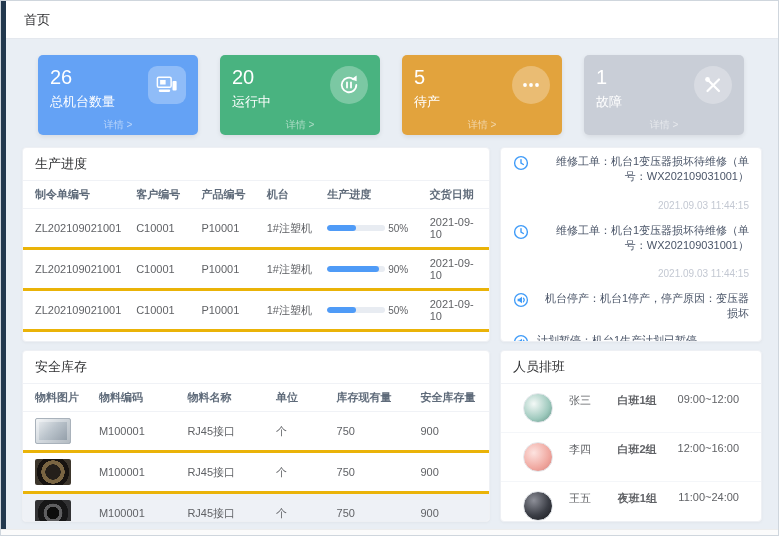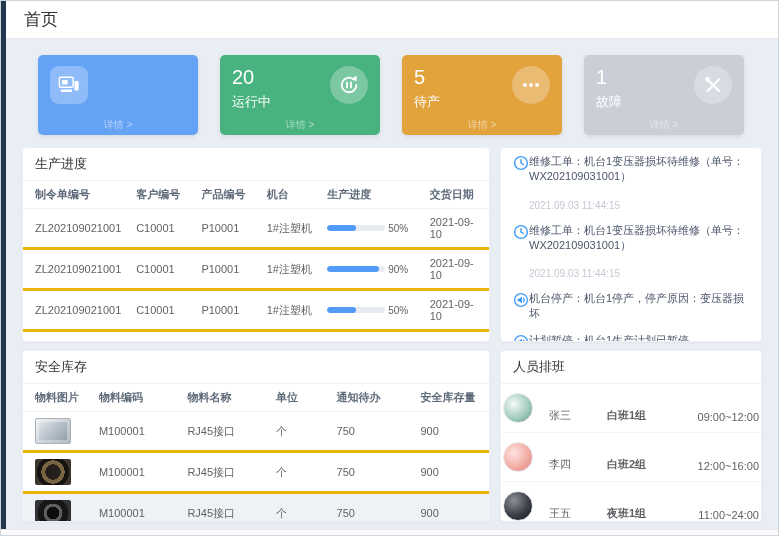--- a/index.html
+++ b/index.html
@@ -5,21 +5,21 @@
   * { margin:0; padding:0; box-sizing:border-box; }
   html,body { width:779px; height:536px; }
   body { font-family:"Liberation Sans","DejaVu Sans",sans-serif; background:#fff; }
 
   .app { width:779px; height:536px; border:1px solid #cfd6dd; display:flex; flex-direction:column; background:#e9eef4; }
   .app-row { flex:1; display:flex; min-height:0; }
   .side-strip { width:5px; background:#22384e; }
   .main { flex:1; display:flex; flex-direction:column; min-width:0; }
 
   .topbar { height:38px; background:#fff; border-bottom:1px solid #e4e8ee; display:flex; align-items:center; padding:0 18px; flex:none; }
-  .tab-home { font-size:17px; color:#303133; cursor:pointer; }
+  .tab-home { font-size:13px; color:#303133; cursor:pointer; }
 
   .content { flex:1; padding:10px 16px 0; overflow:hidden; }
 
   
   .cards { display:flex; gap:22px; padding:6px 16px 0; margin-bottom:12px; }
   .card { width:160px; height:80px; border-radius:5px; color:#fff; position:relative; padding:11px 12px 0; box-shadow:0 2px 5px rgba(0,0,0,.08); cursor:pointer; }
   .card-blue  { background:#64a2f5; }
   .card-green { background:#49b380; }
   .card-amber { background:#e2a33d; }
   .card-gray  { background:#c9ced7; }
@@ -44,41 +44,41 @@
   .prod-table th:nth-child(3),.prod-table td:nth-child(3){ width:14%; }
   .prod-table th:nth-child(4),.prod-table td:nth-child(4){ width:13%; }
   .prod-table th:nth-child(5),.prod-table td:nth-child(5){ width:22%; }
   .prod-table th:nth-child(6),.prod-table td:nth-child(6){ width:14%; }
   .progress { display:flex; align-items:center; gap:3px; }
   .progress-track { width:58px; height:6px; border-radius:3px; background:#e8ecf2; overflow:hidden; flex:none; }
   .progress-fill { height:100%; border-radius:3px; background:#4f9bf7; }
   .progress-text { font-size:10px; color:#606266; }
 
   
-  .notice-item { display:flex; padding:6px 12px; cursor:pointer; }
+  .notice-item { display:flex; gap:8px; padding:6px 12px; cursor:pointer;text-align:right; }
   .notice-icon { flex:none; margin-top:1px; }
   .notice-text { font-size:11px; color:#4a5568; line-height:1.35; }
   .notice-time { font-size:10px; color:#c3c8d2; margin-top:16px; }
 
   
   .inv-table th:nth-child(1),.inv-table td:nth-child(1){ width:15%; padding-left:12px; }
   .inv-table th:nth-child(2),.inv-table td:nth-child(2){ width:19%; }
   .inv-table th:nth-child(3),.inv-table td:nth-child(3){ width:19%; }
   .inv-table th:nth-child(4),.inv-table td:nth-child(4){ width:13%; }
   .inv-table th:nth-child(5),.inv-table td:nth-child(5){ width:18%; }
   .inv-table th:nth-child(6),.inv-table td:nth-child(6){ width:16%; }
   .inv-table td { padding:6px; }
   .inv-row.highlight td { background:#eef1f6; }
   .photo { width:36px; height:26px; border-radius:2px; display:block; }
   .photo-rj45 { background:linear-gradient(135deg,#eef1f3 0%,#bcc5cd 45%,#8c97a2 100%); border:1px solid #a9b2bb; box-shadow:inset 0 0 0 3px rgba(255,255,255,.35); }
   .photo-round { background:#f3f3f3 radial-gradient(circle at 50% 50%, #241f1a 0 34%, #7a6542 35% 52%, #171310 53% 72%, #3d362c 73% 100%); }
   .photo-speaker { background:#1d1d1f radial-gradient(circle at 50% 50%, #0c0c0c 0 28%, #5e5e60 29% 42%, #161617 43% 68%, #323234 69% 100%); }
 
   
-  .sched-row { display:flex; align-items:flex-end; padding:9px 2px; border-bottom:1px solid #f4f6f9; font-size:11px; color:#606266; }
+  .sched-row { display:flex; align-items:flex-start; padding:9px 22px; border-bottom:1px solid #f4f6f9; font-size:11px; color:#606266; }
   .avatar { width:30px; height:30px; border-radius:50%; margin-right:16px; flex:none; border:1px solid #e5e8ec; }
   .avatar-1 { background:radial-gradient(circle at 35% 35%, #f4f9f7, #9ec9bd 60%, #5c8f80); }
   .avatar-2 { background:radial-gradient(circle at 35% 35%, #fde3e0, #f0a8a0 60%, #d87f7a); }
   .avatar-3 { background:radial-gradient(circle at 35% 30%, #8d8f98, #3c3f47 55%, #15161a); }
   .sched-name { width:58px; }
   .sched-shift { width:72px;font-weight:bold; }
   .sched-time { margin-left:auto; }
 
   .hscrollbar { height:6px; background:#fbfbfb; border-top:1px solid #ededed; flex:none; }
 </style>
@@ -92,20 +92,24 @@
 
       <div class="topbar">
         <span class="tab-home">首页</span>
       </div>
 
       <div class="content">
 
         <div class="cards">
           <div class="card card-blue">
             <div class="card-top">
+              <div>
+                <div class="card-value">26</div>
+                <div class="card-label">总机台数量</div>
+              </div>
               <div class="card-icon">
                 <svg width="22" height="22" viewBox="0 0 24 24">
                   <rect x="1.5" y="3.5" width="15" height="11" rx="1.5" fill="none" stroke="#fff" stroke-width="1.6"></rect>
                   <rect x="4.5" y="6.5" width="6" height="5" fill="#fff"></rect>
                   <rect x="18" y="7.5" width="4.5" height="10.5" rx="1" fill="#fff"></rect>
                   <rect x="3" y="17" width="12.5" height="2.6" rx="1.2" fill="#fff"></rect>
                 </svg>
               </div>
             </div>
             <div class="card-detail">详情 &gt;</div>
@@ -296,21 +300,21 @@
 
           <section class="panel">
             <div class="panel-title">安全库存</div>
             <table class="inv-table">
               <thead>
                 <tr>
                   <th>物料图片</th>
                   <th>物料编码</th>
                   <th>物料名称</th>
                   <th>单位</th>
-                  <th>通知待办</th>
+                  <th>库存现有量</th>
                   <th>安全库存量</th>
                 </tr>
               </thead>
               <tbody>
                 <tr class="inv-row">
                   <td>
                       <span class="photo photo-rj45"></span>
                     </td>
                   <td>M100001</td>
                   <td>RJ45接口</td>

